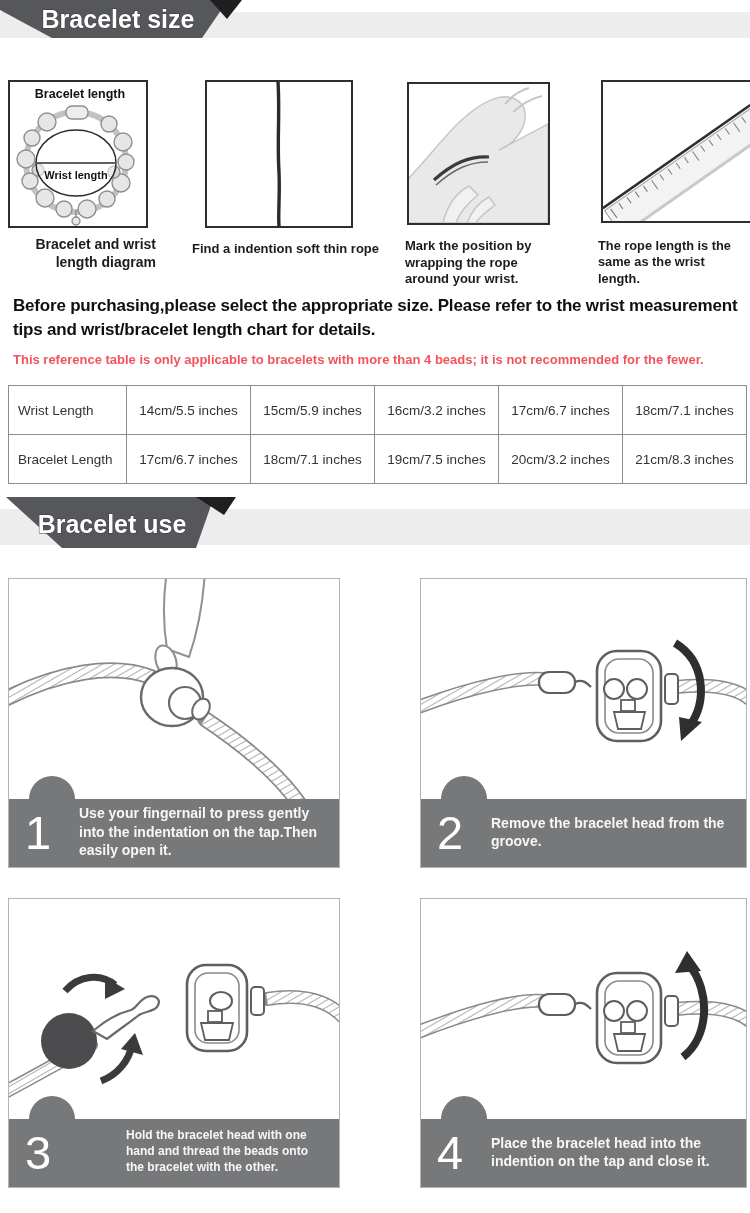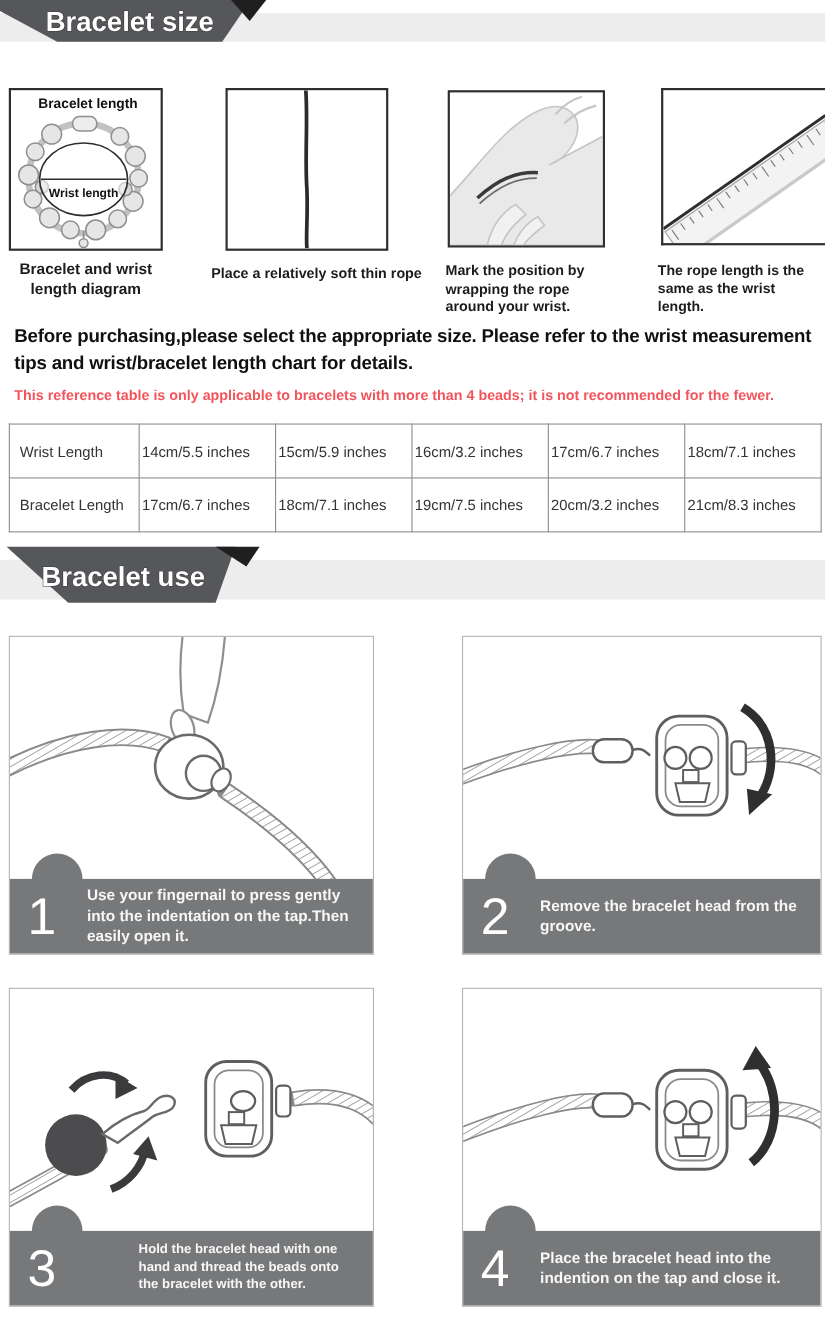--- a/index.html
+++ b/index.html
@@ -7,29 +7,29 @@
   .page{position:relative;width:750px;height:1213px;background:#fff;overflow:hidden;}
   .abs{position:absolute;}
 
   
   .banner-bar{left:0;width:750px;background:#ededed;}
   .banner-svg text{font-family:"Liberation Sans",sans-serif;font-weight:bold;fill:#fff;paint-order:stroke;stroke:#3c3c3e;stroke-width:1px;}
 
   
   .mpanel{border:2px solid #2e2e2e;background:#fff;box-sizing:border-box;overflow:hidden;}
   .mcaption{font-size:13px;font-weight:bold;color:#1c1c1c;line-height:1.28;}
-  .center{text-align:center;}
+  .center{text-align:right;}
 
   
   .intro{font-size:17px;font-weight:bold;color:#101010;line-height:1.4;letter-spacing:-0.2px;}
   .warning{font-size:13px;font-weight:bold;line-height:1.3;}
 
   
   table.size{border-collapse:collapse;table-layout:fixed;width:739px;}
-  table.size td,table.size th{border:1px solid #8d8d8d;height:48px;font-size:13.5px;color:#333;font-weight:normal;text-align:left;padding:0 2px;}
+  table.size td,table.size th{border:1px solid #8d8d8d;height:48px;font-size:13.5px;color:#333;font-weight:normal;text-align:center;padding:0 2px;}
   table.size th{text-align:left;padding-left:9px;}
 
   
   .spanel{border:1px solid #b3b3b3;background:#fff;box-sizing:border-box;overflow:hidden;}
   .sband{position:absolute;left:0;right:0;bottom:0;height:68px;background:#77787a;display:flex;align-items:center;padding:4px 10px 6px 16px;box-sizing:border-box;}
   .sbump{position:absolute;left:20px;bottom:68px;width:46px;height:23px;background:#77787a;border-radius:23px 23px 0 0;}
   .snum{width:46px;flex:0 0 46px;color:#fff;font-size:47px;line-height:1;font-weight:normal;}
   .stext{flex:1;color:#f7f7f7;font-size:14px;font-weight:bold;line-height:1.32;padding-left:8px;}
 
   svg{display:block;}
@@ -117,21 +117,21 @@
           <line x1="152" y1="0" x2="152" y2="11"></line>
             <line x1="162" y1="0" x2="162" y2="7"></line>
             <line x1="172" y1="0" x2="172" y2="7"></line>
         </g>
         <line x1="-4" y1="28" x2="176" y2="28" stroke="#c9c9c9" stroke-width="3"></line>
       </g>
     </svg>
   </div>
 
   <div class="abs mcaption center" style="left:0;top:236px;width:156px;font-size:14px;">Bracelet and wrist length diagram</div>
-  <div class="abs mcaption" style="left:192px;top:241px;width:182px;white-space:nowrap;">Place a relatively soft thin rope</div>
+  <div class="abs mcaption" style="left:192px;top:241px;width:182px;white-space:nowrap;">Find a indention soft thin rope</div>
   <div class="abs mcaption" style="left:598px;top:238px;width:150px;font-size:12.8px;">The rope length is the same as the wrist length.</div>
   <div class="abs mcaption" style="left:405px;top:238px;width:160px;">Mark the position by wrapping the rope around your wrist.</div>
 
   <div class="abs intro" style="left:13px;top:294px;width:734px;">Before purchasing,please select the appropriate size. Please refer to the wrist measurement tips and wrist/bracelet length chart for details.</div>
   <div class="abs warning" style="left:13px;top:352px;width:734px;color:#f2545c;">This reference table is only applicable to bracelets with more than 4 beads; it is not recommended for the fewer.</div>
 
   <div class="abs" style="left:8px;top:385px;">
     <table class="size">
       <colgroup>
           <col style="width:118px">

